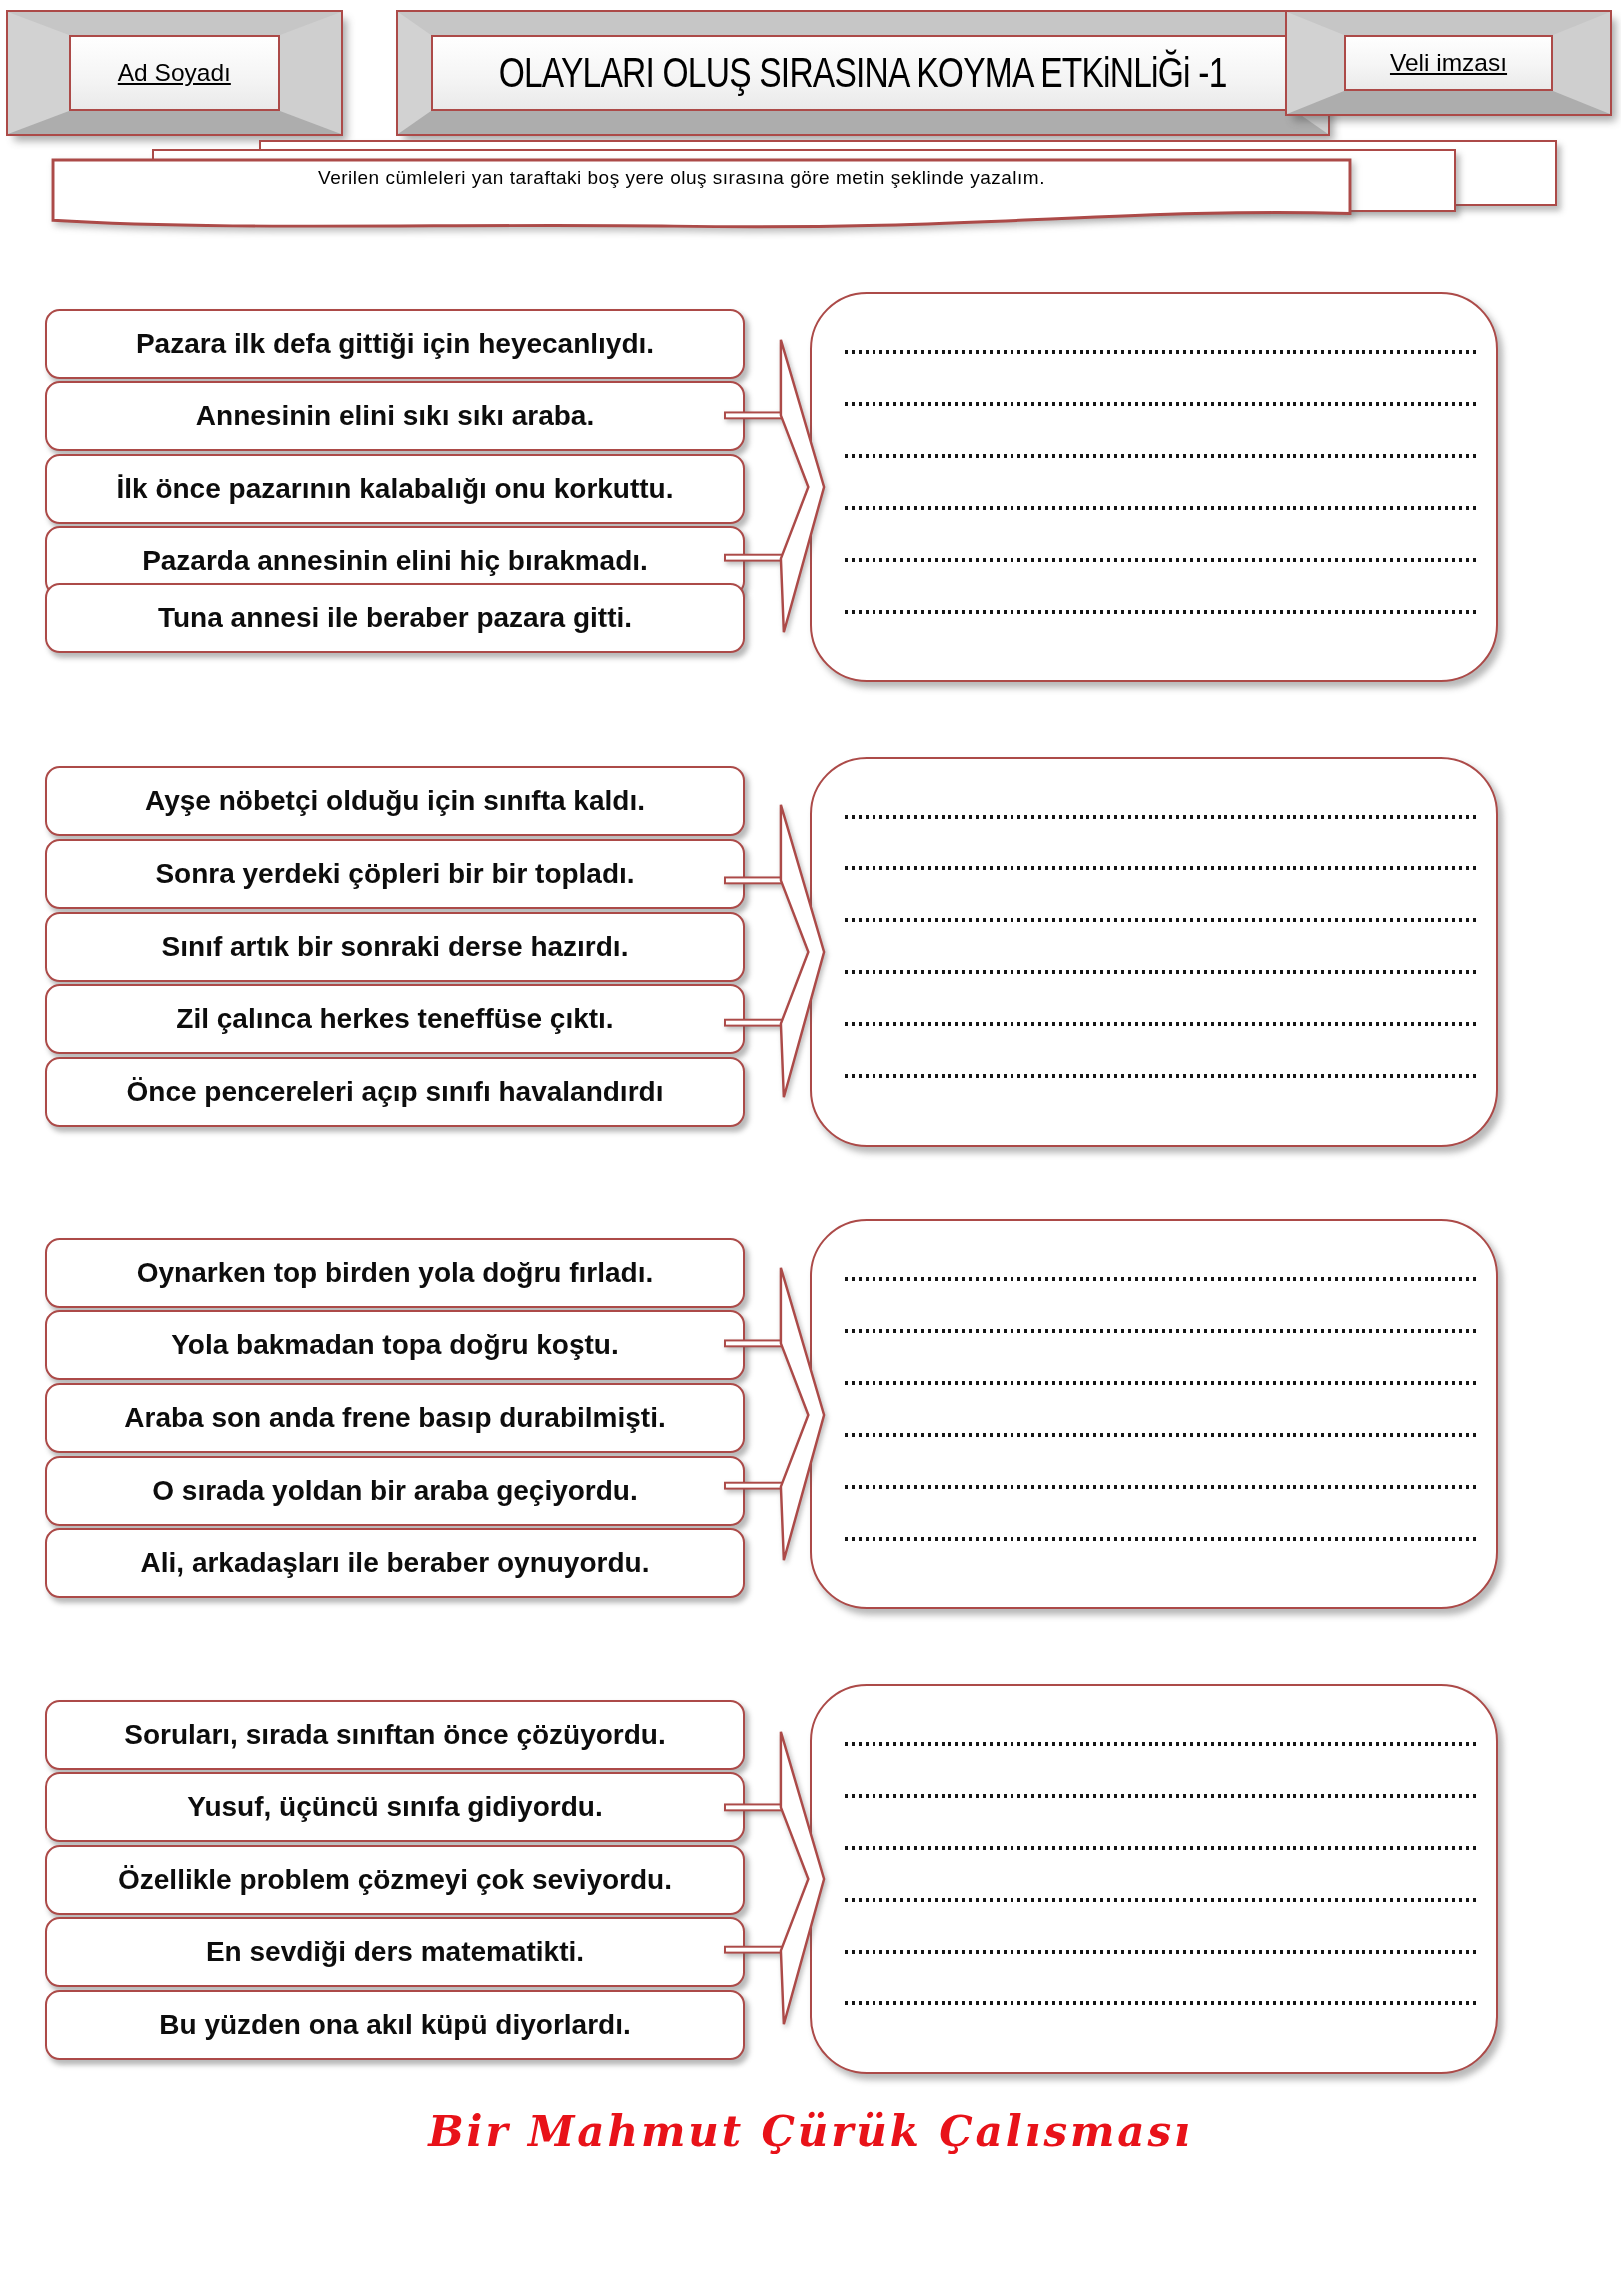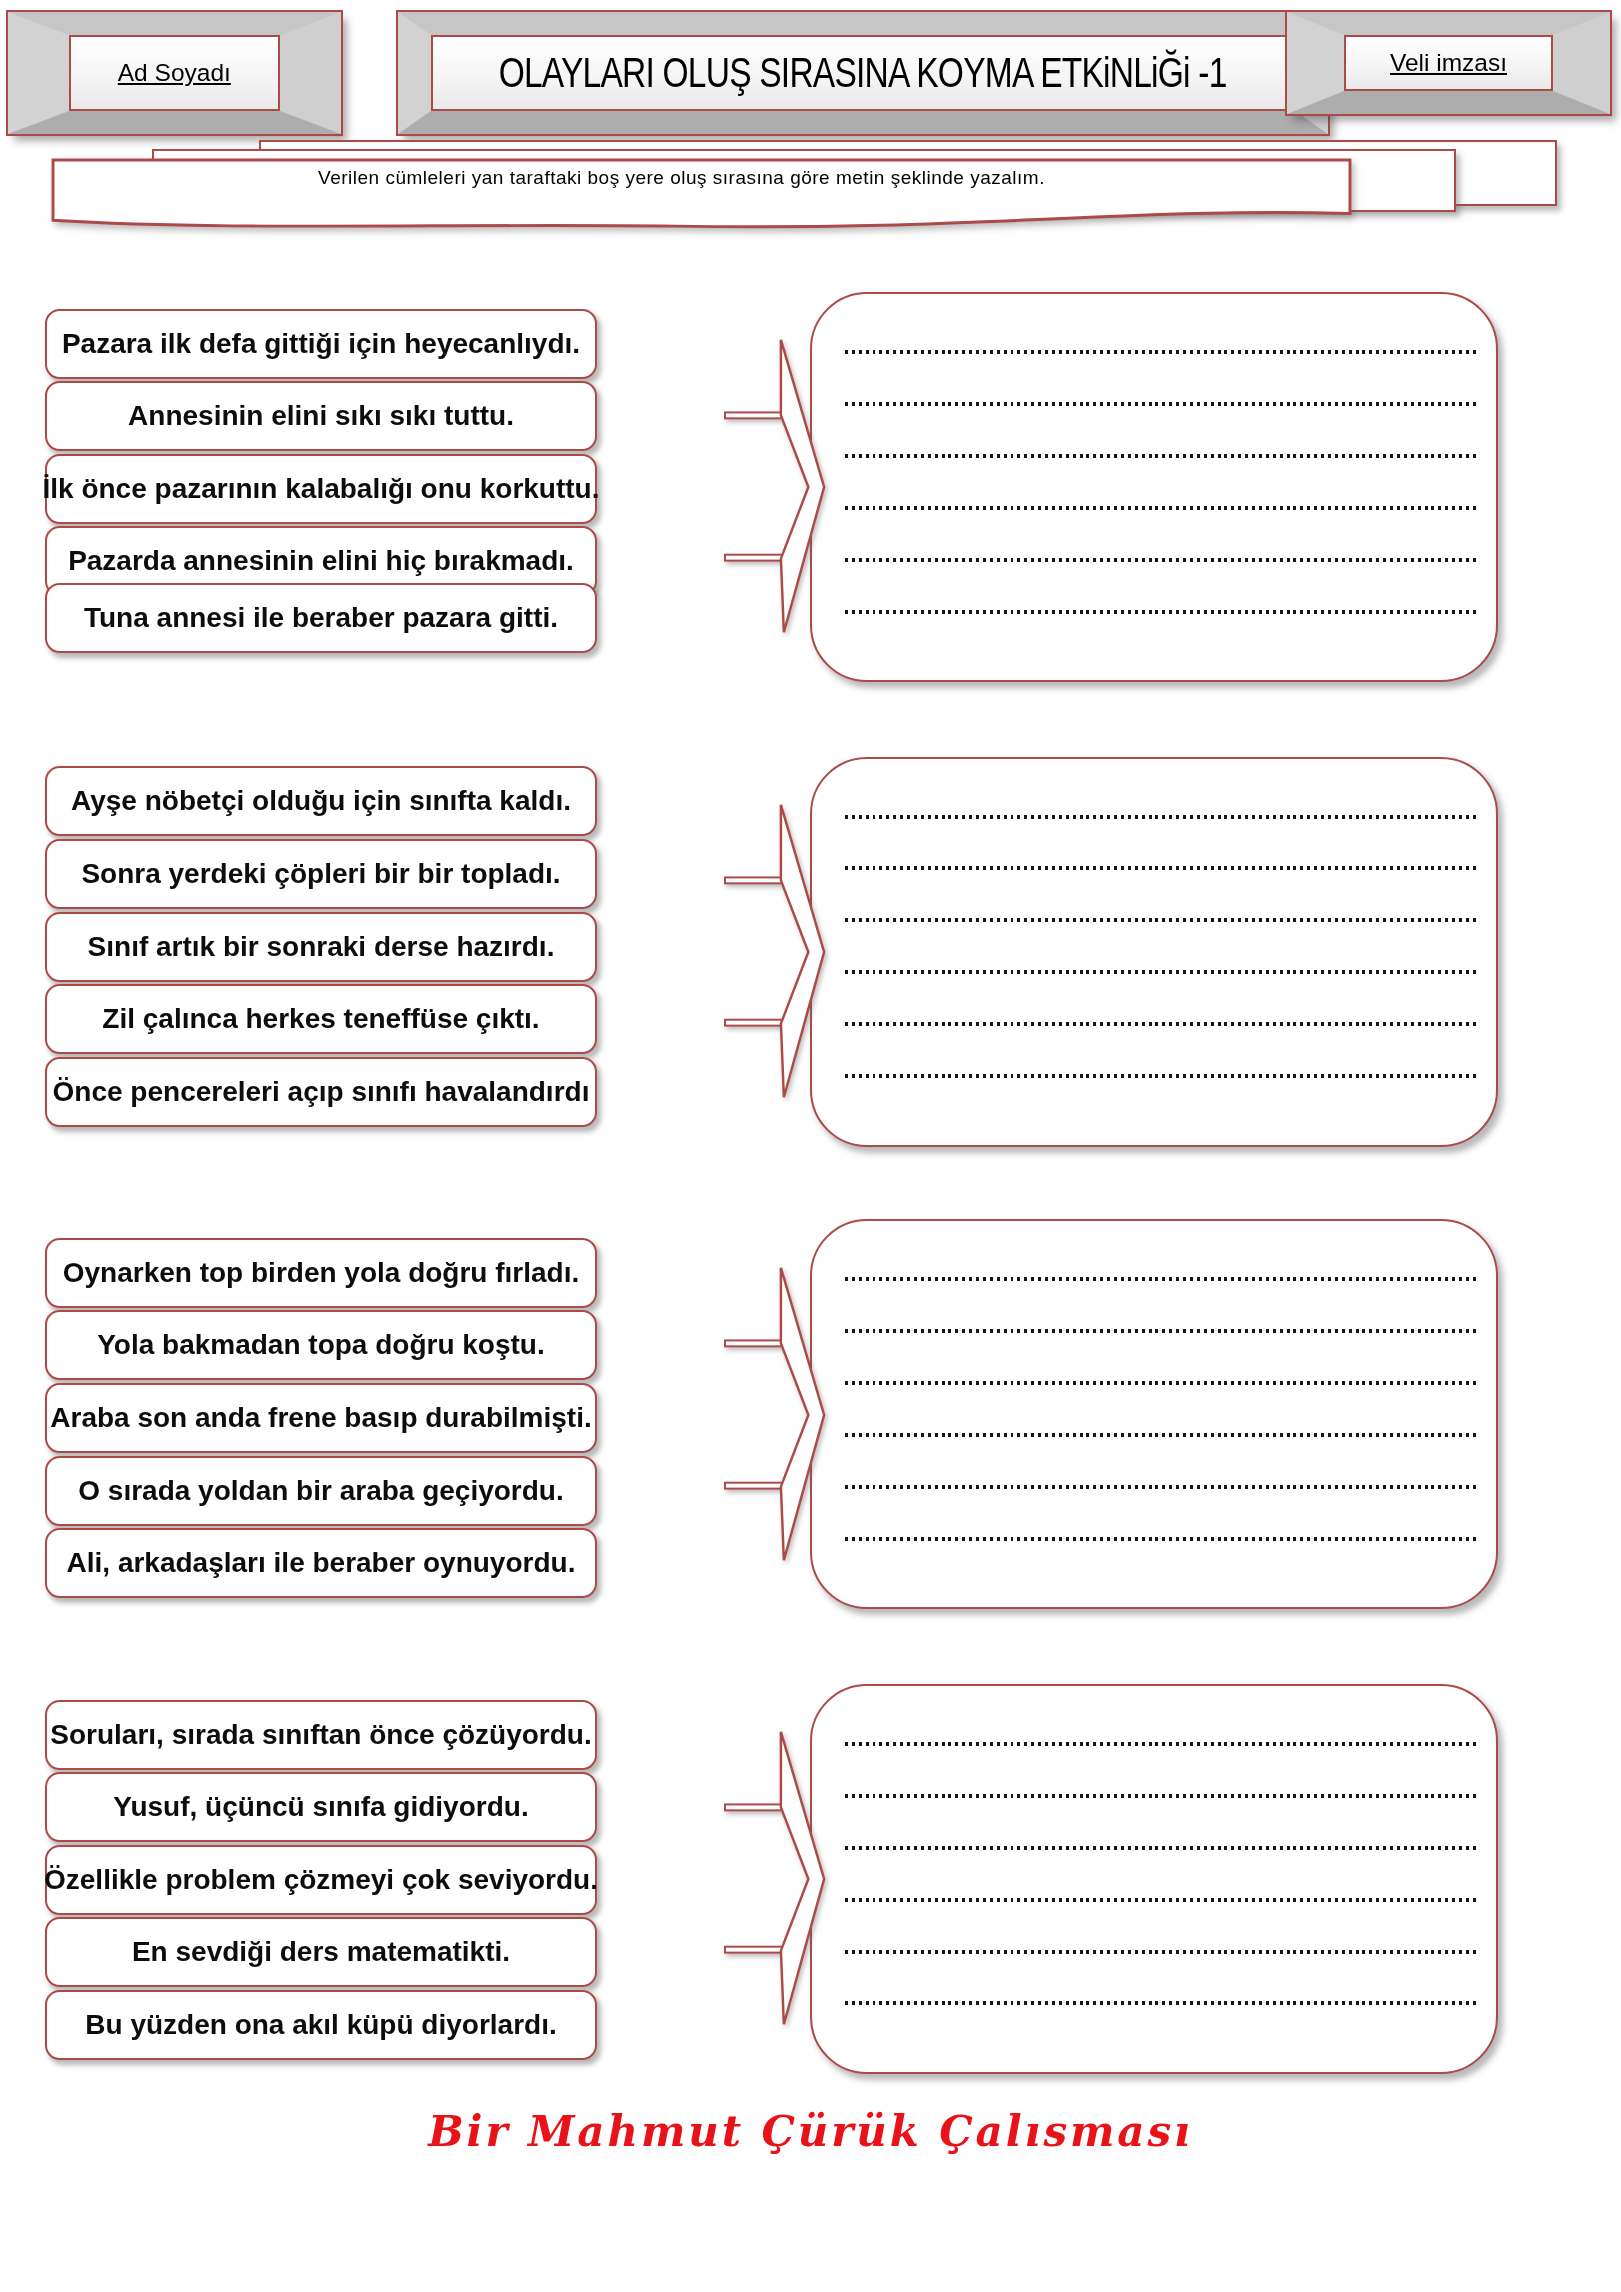--- a/index.html
+++ b/index.html
@@ -41,21 +41,21 @@
   #sheet-mid  { left:152px; top:149px; width:1304px; height:63px; z-index:2; }
   #sheet-front { position:absolute; left:47px; top:158px; width:1309px; height:74px; z-index:3;
                  filter:drop-shadow(3.9px 4.9px 3.9px rgba(90,90,90,0.4)); }
   #banner-text {
     position:absolute; left:59px; top:167px; width:1245px; z-index:4;
     text-align:center; font-size:19px; color:#000; letter-spacing:0.5px; white-space:nowrap;
   }
 
   
   .sbox {
-    position:absolute; left:45px; width:552px; height:70px;
+    position:absolute; left:45px; width:700px; height:70px;
     box-sizing:border-box; background:#fff;
     border:2.9px solid #ac4a48; border-radius:14.7px;
     box-shadow:3.9px 4.9px 4.9px rgba(100,100,100,0.45);
     display:flex; align-items:center; justify-content:center;
     text-align:center; font-weight:700; font-size:28px; color:#0d0d0d;
     white-space:nowrap; z-index:5;
   }
 
   
   .abox {
@@ -110,21 +110,21 @@
 <div class="dline" style="top:454px"></div>
 <div class="dline" style="top:506px"></div>
 <div class="dline" style="top:558px"></div>
 <div class="dline" style="top:610px"></div>
 <svg class="arrow-svg" style="top:331px" viewBox="0 0 115 320">
   <rect x="5" y="83" width="60" height="6" fill="#fff" stroke="#ac4a48" stroke-width="2"></rect>
   <rect x="5" y="228" width="60" height="6" fill="#fff" stroke="#ac4a48" stroke-width="2"></rect>
   <polygon points="62,9 106,159 65,307 62,232 90,159 62,86" fill="#fff" stroke="#ac4a48" stroke-width="2.5"></polygon>
 </svg>
 <div class="sbox" style="top:309px">Pazara ilk defa gittiği için heyecanlıydı.</div>
-<div class="sbox" style="top:381px">Annesinin elini sıkı sıkı tuttu.</div>
+<div class="sbox" style="top:381px">Annesinin elini sıkı sıkı araba.</div>
 <div class="sbox" style="top:454px">İlk önce pazarının kalabalığı onu korkuttu.</div>
 <div class="sbox" style="top:526px">Pazarda annesinin elini hiç bırakmadı.</div>
 <div class="sbox" style="top:583px">Tuna annesi ile beraber pazara gitti.</div>
 
 <div class="abox" style="top:757px"></div>
 <div class="dline" style="top:815px"></div>
 <div class="dline" style="top:866px"></div>
 <div class="dline" style="top:918px"></div>
 <div class="dline" style="top:970px"></div>
 <div class="dline" style="top:1022px"></div>

